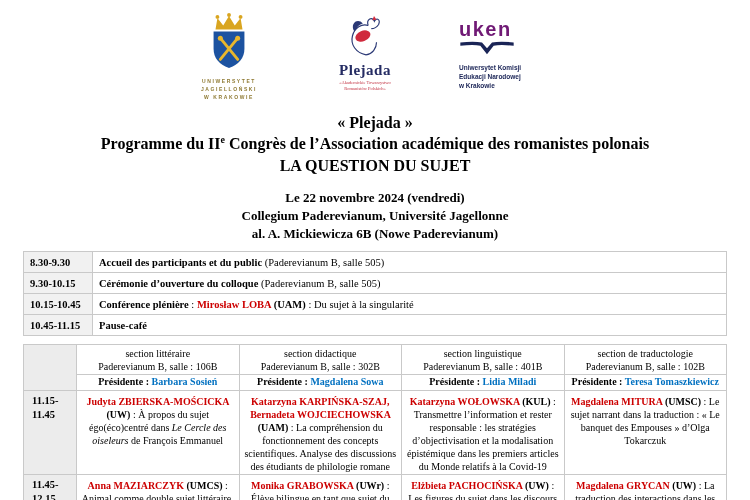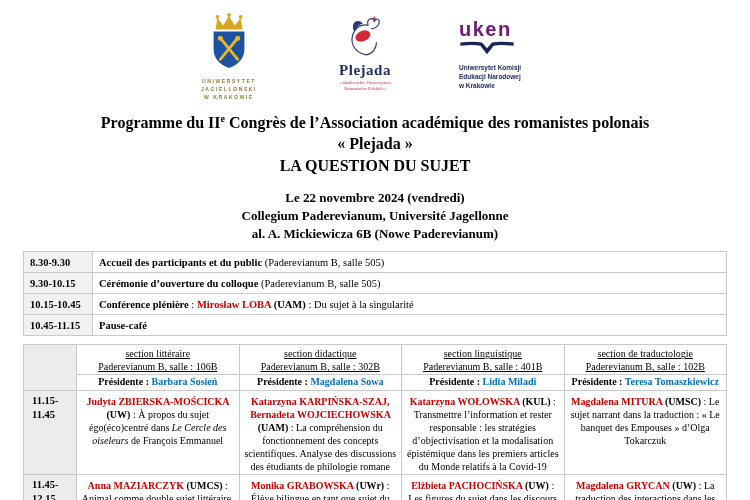--- a/index.html
+++ b/index.html
@@ -34,21 +34,21 @@
   .schedule { width:704px; margin:9px auto 0; font-size:10.5px; }
   .schedule td { border:1px solid #c9c9c9; padding:4px 6px; height:12px; }
   .schedule td.time { width:56px; background:#f1f1f1; font-weight:bold; white-space:nowrap; }
   .b { font-weight:bold; }
   .red { color:#cc0000; font-weight:bold; }
 
   
   .sessions { width:704px; margin:8px auto 0; font-size:10px; text-align:center; table-layout:fixed; }
   .sessions td { border:1px solid #c9c9c9; padding:1px 4px; vertical-align:top; }
   .sessions td.corner { background:#ececec; width:44px; }
-  .sessions td.head { line-height:1.3; padding-top:2px; height:24px;text-decoration:underline; }
+  .sessions td.head { line-height:1.3; padding-top:2px; height:24px; }
   .sessions tr.chair-row td { font-weight:bold; height:13px; }
   .chair-name { color:#0070c0; }
   .sessions td.time { background:#ececec; font-weight:bold; font-size:10.5px;
     text-align:left; padding:3px 0 0 8px; line-height:1.25; }
   .talk { line-height:1.3; padding-top:3px; }
   tr.slot1 td { height:64px; }
   tr.slot2 td { height:66px; }
   .it { font-style:italic; }
 </style>
 </head>
@@ -104,22 +104,22 @@
       </svg>
       <div class="uken-caption">
         <div>Uniwersytet Komisji</div>
         <div>Edukacji Narodowej</div>
         <div>w Krakowie</div>
       </div>
     </div>
   </header>
 
   <section class="title-block">
+    <div>« Plejada »</div>
     <div><span>Programme du II</span><sup>e</sup><span> Congrès de l’Association académique des romanistes polonais</span></div>
-    <div>« Plejada »</div>
     <div>LA QUESTION DU SUJET</div>
   </section>
 
   <section class="event-block">
     <div>Le 22 novembre 2024 (vendredi)</div>
     <div>Collegium Paderevianum, Université Jagellonne</div>
     <div>al. A. Mickiewicza 6B (Nowe Paderevianum)</div>
   </section>
 
   <table class="schedule">

